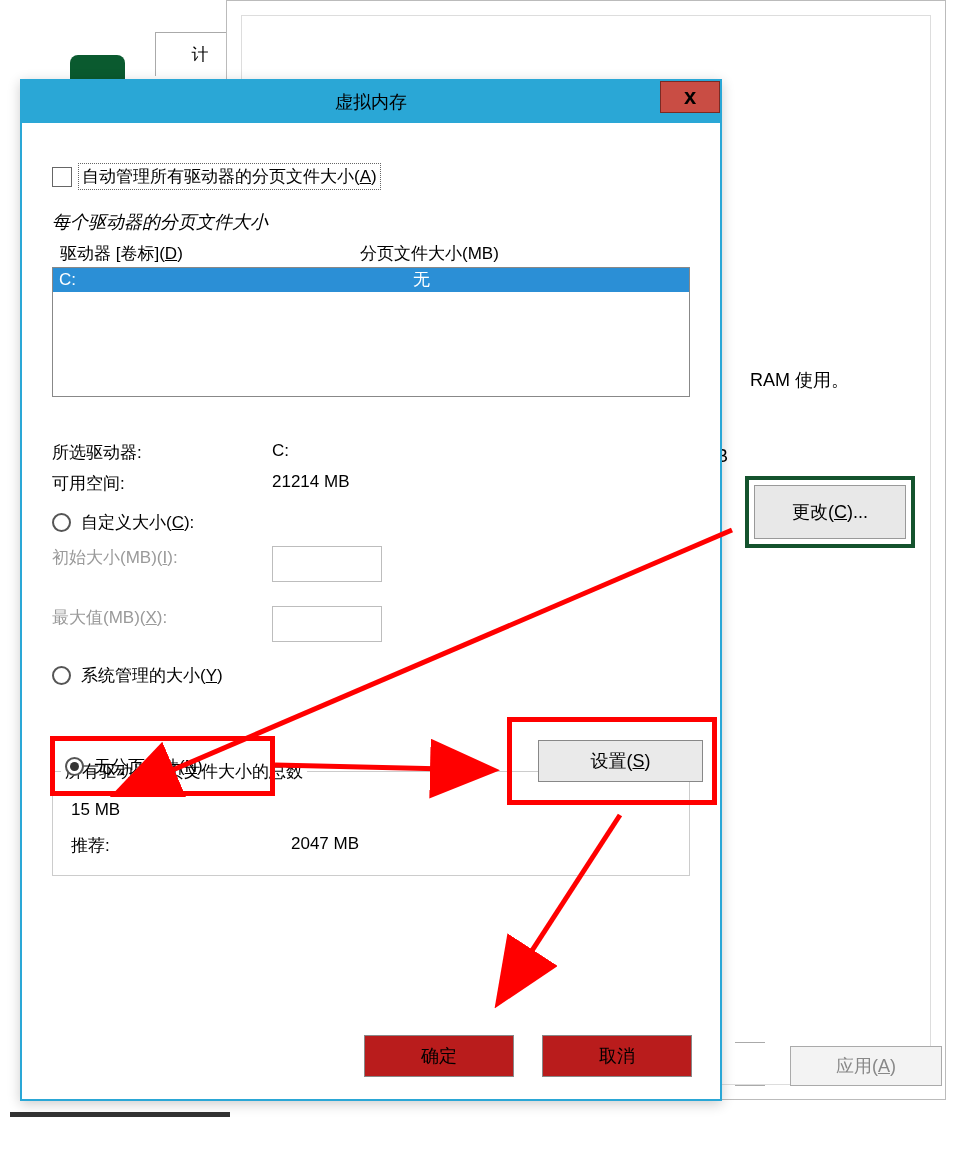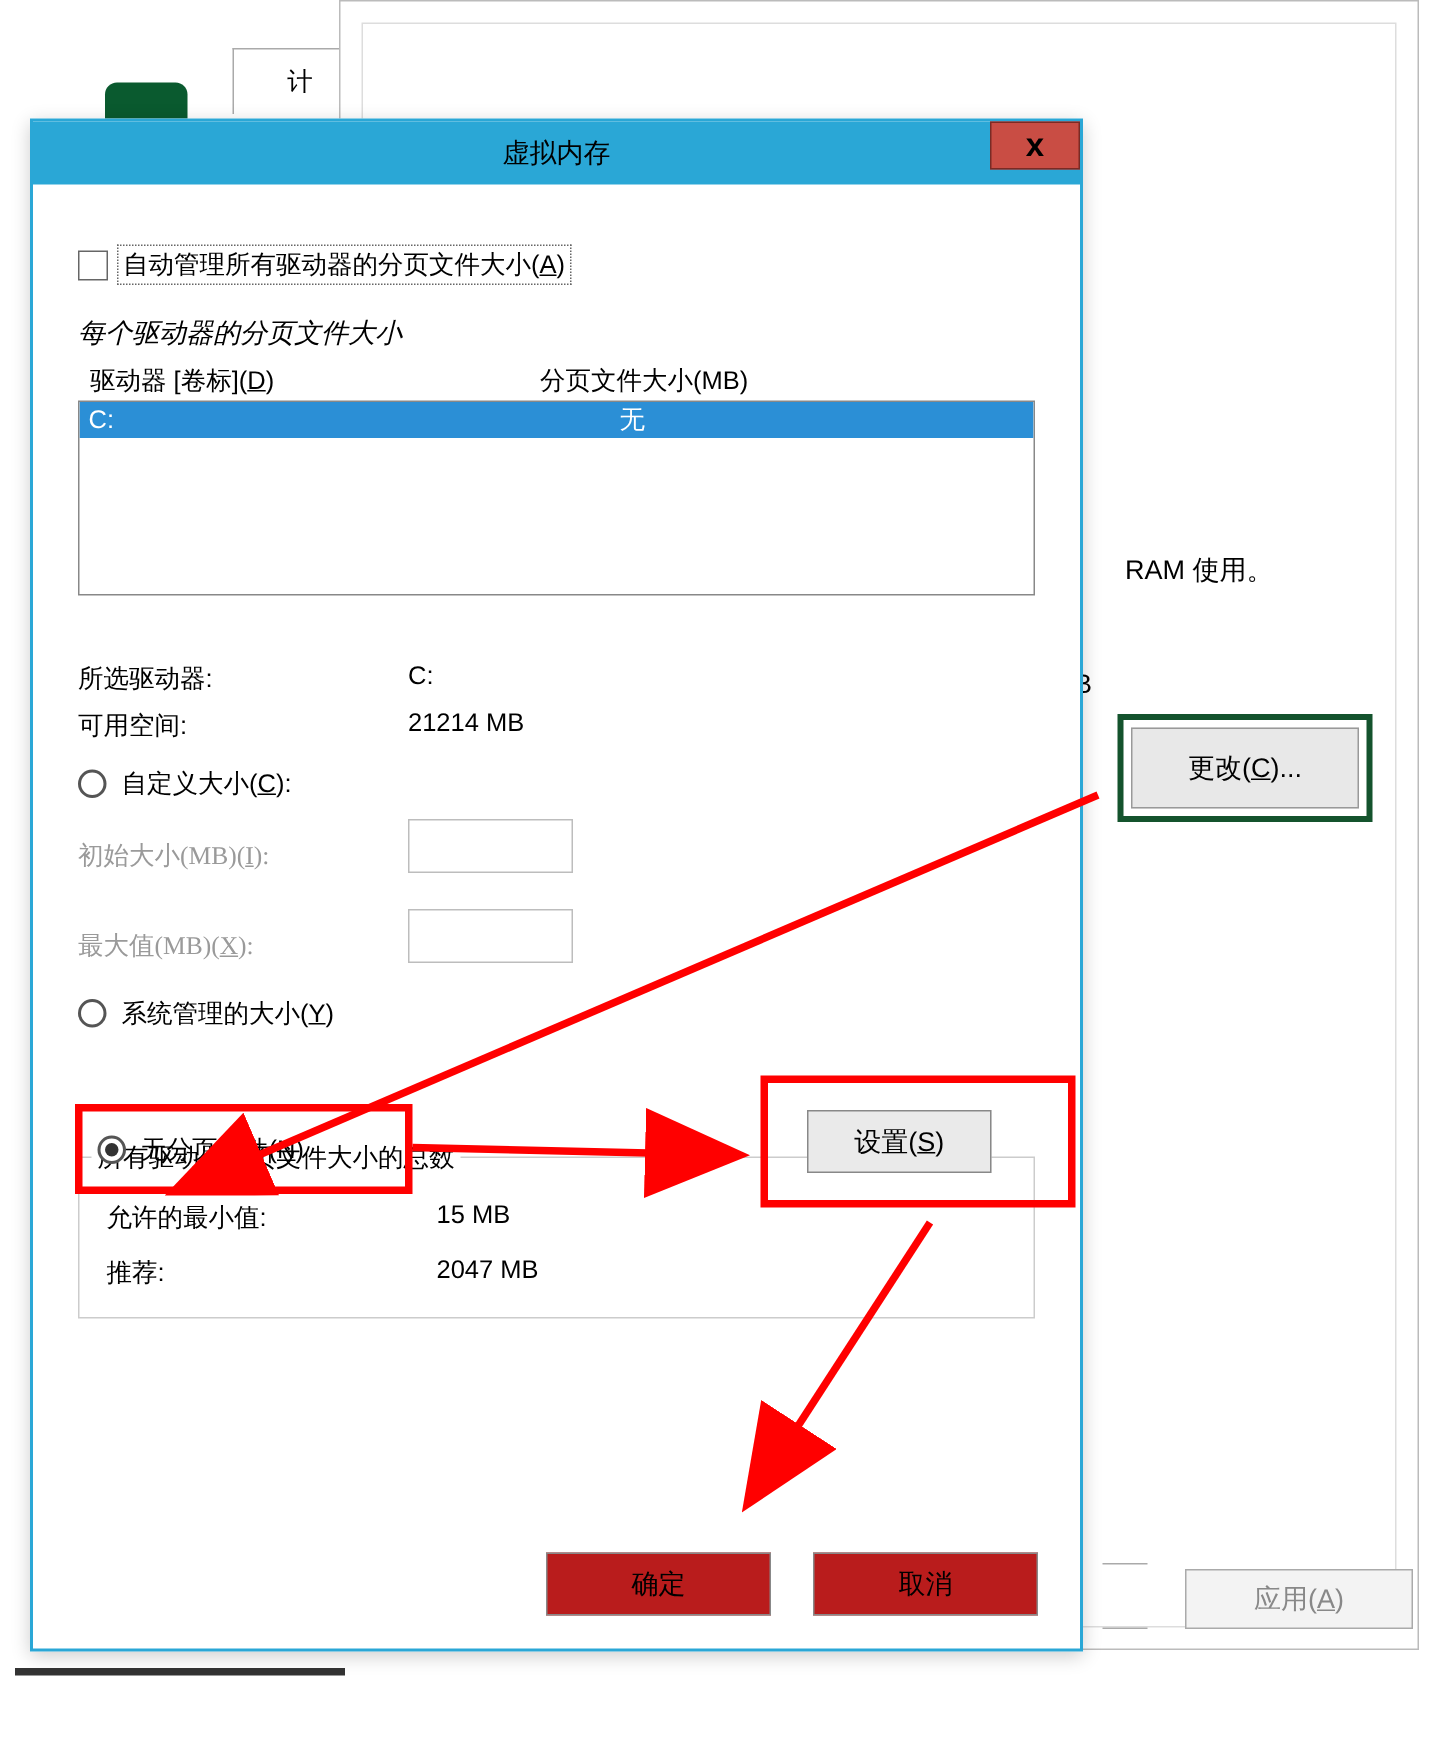--- a/index.html
+++ b/index.html
@@ -173,38 +173,38 @@
     }
     .radio.checked::after {
       content: "";
       position: absolute;
       left: 3px; top: 3px;
       width: 9px; height: 9px;
       background: #333;
       border-radius: 50%;
     }
 
-    .sub-row { display:flex; align-items:flex-end; gap: 10px; margin-top: 12px; font-family: Liberation Serif, serif; }
+    .sub-row { display:flex; align-items:flex-start; gap: 10px; margin-top: 12px; }
     .sub-label { width: 210px; color: #9a9a9a; font-size: 17px; }
     .num-input {
       width: 110px; height: 36px;
       border: 1px solid #bdbdbd;
       background: #fff;
     }
 
     .set-btn-wrap {
       position: absolute;
       left: 485px; top: 636px;
       width: 210px; height: 88px;
       border: 5px solid #ff0000;
     }
     .set-btn {
       position: absolute;
       left: 26px; top: 18px;
-      width: 123px; height: 42px;
+      width: 165px; height: 42px;
       border: 1px solid #888;
       background: #eaeaea;
       display:flex; align-items:center; justify-content:center;
       font-size: 18px;
       cursor: pointer;
     }
 
     .no-page-wrap {
       position: absolute;
       left: 28px; top: 655px;
@@ -324,21 +324,20 @@
     </div>
 
     <div class="radio-row" style="margin-top:22px">
       <div class="radio"></div>
       <span>系统管理的大小(<span class="u">Y</span>)</span>
     </div>
 
     <div class="groupbox" style="margin-top:84px">
       <div class="legend">所有驱动器分页文件大小的总数</div>
       <div class="kv" style="margin-top:4px">
-        <div class="k">允许的最小值:</div>
         <div class="v">15 MB</div>
       </div>
       <div class="kv" style="margin-top:14px">
         <div class="k">推荐:</div>
         <div class="v">2047 MB</div>
       </div>
     </div>
 
     <div class="btn-row">
       <div class="std-btn">

